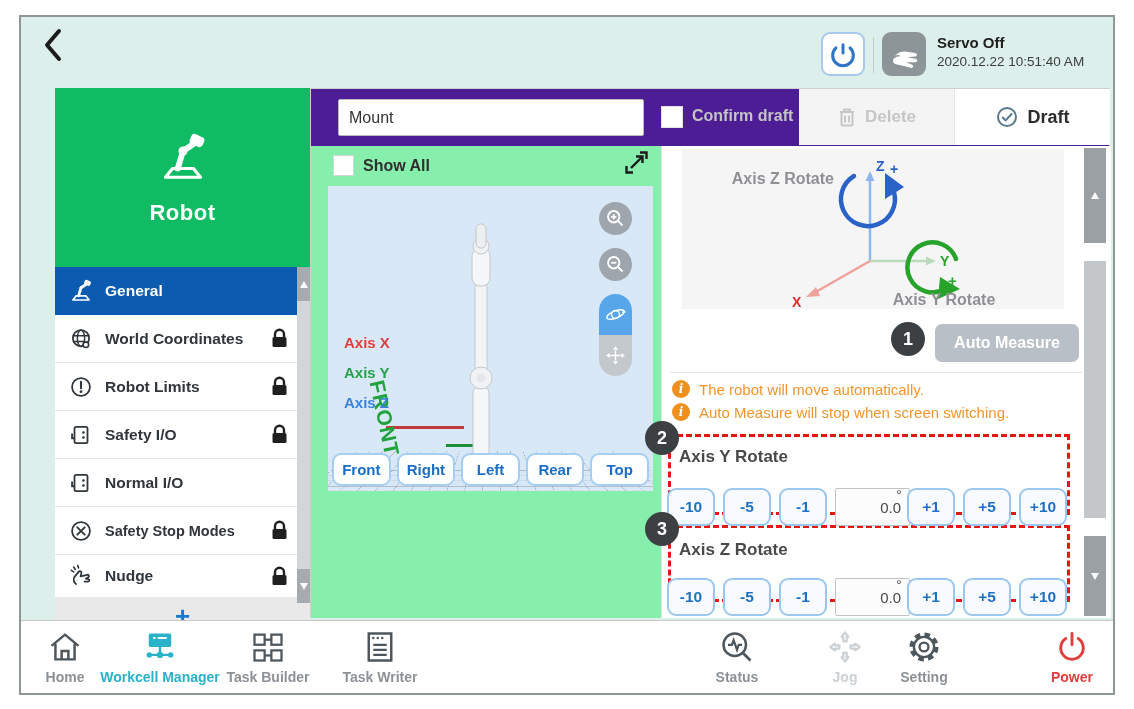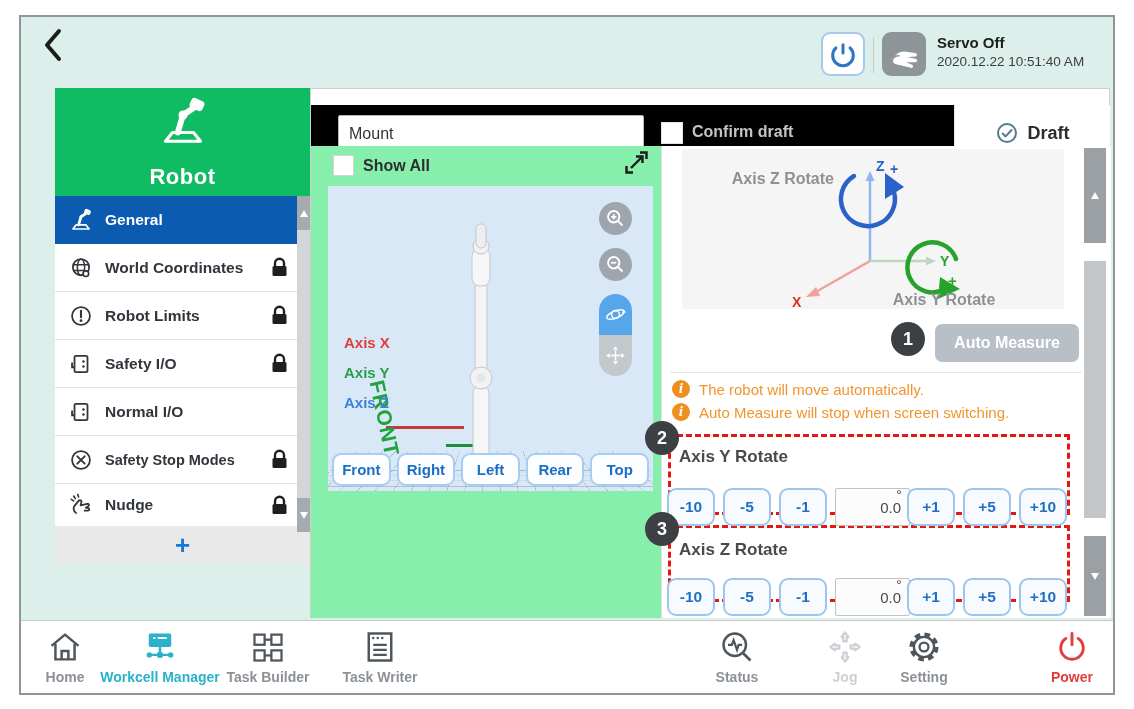--- a/index.html
+++ b/index.html
@@ -12,37 +12,37 @@
   
   .back-btn{left:16px;top:8px;width:34px;height:40px;cursor:pointer;}
   .hdr-btn{left:800px;top:15px;width:44px;height:44px;background:#fff;border:2px solid #a6c9ec;border-radius:9px;box-sizing:border-box;}
   .hdr-div{left:852px;top:20px;width:1px;height:36px;background:#c4cbcd;}
   .hand-box{left:861px;top:15px;width:44px;height:44px;background:#8d9599;border-radius:9px;}
   .servo{left:916px;top:17px;font-size:15px;font-weight:bold;color:#1e1e1e;}
   .stamp{left:916px;top:37px;font-size:13.5px;color:#3d3d3d;}
 
   
   .sidebar{left:34px;top:71px;width:255px;}
-  .side-head{width:255px;height:108px;background:#0fbc63;color:#fff;display:flex;flex-direction:column;align-items:center;justify-content:center;gap:14px;}
+  .side-head{width:255px;height:179px;background:#0fbc63;color:#fff;display:flex;flex-direction:column;align-items:center;justify-content:center;gap:14px;}
   .side-title{font-size:22px;font-weight:bold;letter-spacing:.5px;}
   .menu{position:relative;width:255px;background:#fff;}
   .menu-row{width:242px;height:48px;display:flex;align-items:center;box-sizing:border-box;padding:0 8px 0 13px;border-bottom:1px solid #e4e4e4;background:#fff;color:#30363b;cursor:pointer;}
   .menu-row.sel{background:#0b5cb0;color:#fff;border-bottom:none;}
   .mi{width:26px;height:26px;margin-right:11px;flex:0 0 auto;}
   .ml{font-size:15.5px;font-weight:bold;flex:1 1 auto;white-space:nowrap;}
   .lock{width:19px;height:21px;flex:0 0 auto;}
   .side-scroll{position:absolute;right:0;top:0;width:13px;height:336px;background:#d3d6d9;}
   .ss-arrow{position:absolute;left:0;width:13px;height:34px;background:#a6abb0;display:flex;align-items:center;justify-content:center;}
   .tri-up{width:0;height:0;border-left:4.5px solid transparent;border-right:4.5px solid transparent;border-bottom:7px solid #fff;}
   .tri-dn{width:0;height:0;border-left:4.5px solid transparent;border-right:4.5px solid transparent;border-top:7px solid #fff;}
   .plus-bar{width:255px;height:38px;background:#e9e9e9;display:flex;align-items:center;justify-content:center;font-size:26px;font-weight:bold;color:#1877d2;cursor:pointer;}
 
   
   .main{left:289px;top:71px;width:800px;height:530px;background:#fff;border:1px solid #cfcfcf;box-sizing:border-box;}
-  .toolbar{left:0;top:16px;width:798px;height:57px;border-bottom:1px solid #dedede;background:#000000;}
+  .toolbar{left:0;top:0;width:798px;height:57px;border-bottom:1px solid #dedede;background:#4c1d95;}
   .name-input{left:27px;top:10px;width:306px;height:37px;border:1px solid #b9b9b9;border-radius:2px;box-sizing:border-box;padding:0 10px;font-size:16px;color:#333;font-family:"Liberation Sans",sans-serif;}
   .cbx{width:22px;height:22px;background:#fff;border:1px solid #e2e2e2;box-sizing:border-box;}
   .confirm-lbl{left:381px;top:18px;font-size:16px;font-weight:bold;color:#c4c4c4;}
   .del-cell{left:488px;top:0;width:155px;height:56px;background:#f4f4f4;display:flex;align-items:center;justify-content:center;gap:8px;color:#c6c6c6;font-size:17px;font-weight:bold;cursor:default;}
   .draft-cell{left:643px;top:0;width:155px;height:56px;background:#fff;border-left:1px solid #e6e6e6;display:flex;align-items:center;justify-content:center;gap:8px;color:#2c2c2c;font-size:18px;font-weight:bold;cursor:pointer;}
 
   
   .viewer{left:0;top:57px;width:350px;height:472px;background:#86efac;}
   .showall-lbl{left:52px;top:11px;font-size:16px;font-weight:bold;color:#2f2f2f;}
   .viewport{left:17px;top:40px;width:325px;height:305px;background:#d9e8f7;overflow:hidden;}
@@ -239,20 +239,28 @@
       <span>+</span>
     </div>
   </div>
 
   <div class="ab main">
 
     <div class="ab toolbar">
       <input class="ab name-input" type="text" value="Mount" style="">
       <div class="ab cbx" style="left:350px;top:17px;"></div>
       <div class="ab confirm-lbl">Confirm draft</div>
+      <div class="ab del-cell">
+        <svg width="20" height="22" viewBox="0 0 20 22">
+              <path d="M3 6 h14 M7 6 V3.5 h6 V6" fill="none" stroke="#c6c6c6" stroke-width="2"></path>
+              <rect x="4.5" y="6" width="11" height="13.5" rx="1.5" fill="none" stroke="#c6c6c6" stroke-width="2"></rect>
+              <path d="M8 9.5 v7 M12 9.5 v7" stroke="#c6c6c6" stroke-width="1.8"></path>
+            </svg>
+        <span>Delete</span>
+      </div>
       <div class="ab draft-cell">
         <svg width="24" height="24" viewBox="0 0 28 28">
               <circle cx="14" cy="14" r="10.5" fill="none" stroke="#56788f" stroke-width="2.3"></circle>
               <polyline points="9,14.6 12.4,18 19.3,10.5" fill="none" stroke="#56788f" stroke-width="2.3" stroke-linecap="round" stroke-linejoin="round"></polyline>
             </svg>
         <span>Draft</span>
       </div>
     </div>
 
     <div class="ab viewer">

